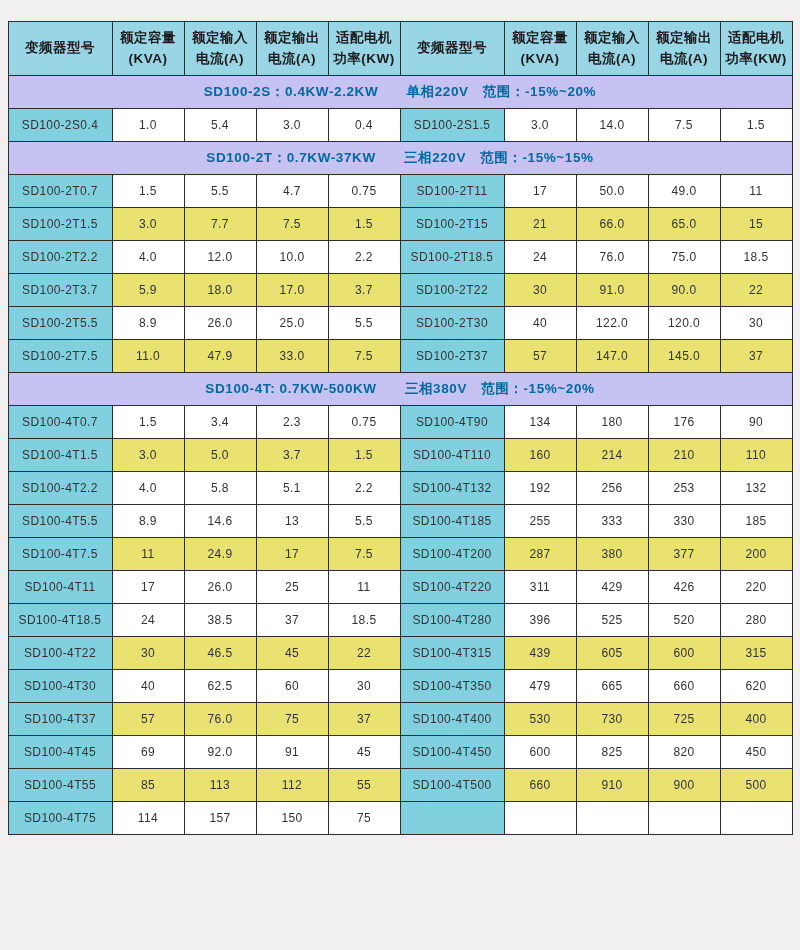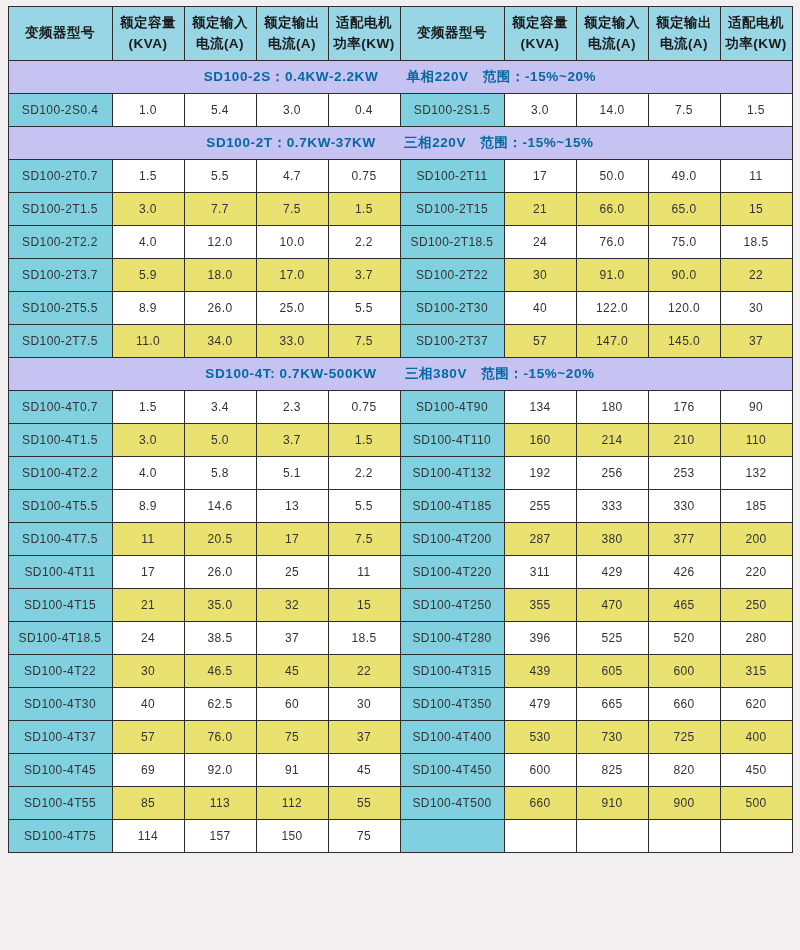--- a/index.html
+++ b/index.html
@@ -7,21 +7,21 @@
     width: 800px;
     height: 950px;
     background: var(--page-bg, #f2eff1);
     font-family: "Liberation Sans", sans-serif;
     overflow: hidden;
   }
   table.spec {
     border-collapse: collapse;
     table-layout: fixed;
     width: 784px;
-    margin: 6px auto 0 auto;
+    margin: 21px auto 0 auto;
   }
   table.spec th, table.spec td {
     border: 1.6px solid var(--border, #2d2d2d);
     text-align: center;
     vertical-align: middle;
     padding: 0;
     overflow: hidden;
   }
   table.spec th {
     background: var(--header-cell, #98d6e6);
@@ -166,21 +166,21 @@
           <td class="num-cell">5.5</td>
           <td class="model-cell">SD100-2T30</td>
           <td class="num-cell">40</td>
           <td class="num-cell">122.0</td>
           <td class="num-cell">120.0</td>
           <td class="num-cell">30</td>
         </tr>
         <tr>
           <td class="model-cell">SD100-2T7.5</td>
           <td class="num-cell alt">11.0</td>
-          <td class="num-cell alt">34.0</td>
+          <td class="num-cell alt">47.9</td>
           <td class="num-cell alt">33.0</td>
           <td class="num-cell alt">7.5</td>
           <td class="model-cell">SD100-2T37</td>
           <td class="num-cell alt">57</td>
           <td class="num-cell alt">147.0</td>
           <td class="num-cell alt">145.0</td>
           <td class="num-cell alt">37</td>
         </tr>
         <tr>
           <td colspan="10" class="section-bar">SD100-4T: 0.7KW-500KW　　三相380V　范围：-15%~20%</td>
@@ -229,21 +229,21 @@
           <td class="num-cell">5.5</td>
           <td class="model-cell">SD100-4T185</td>
           <td class="num-cell">255</td>
           <td class="num-cell">333</td>
           <td class="num-cell">330</td>
           <td class="num-cell">185</td>
         </tr>
         <tr>
           <td class="model-cell">SD100-4T7.5</td>
           <td class="num-cell alt">11</td>
-          <td class="num-cell alt">20.5</td>
+          <td class="num-cell alt">24.9</td>
           <td class="num-cell alt">17</td>
           <td class="num-cell alt">7.5</td>
           <td class="model-cell">SD100-4T200</td>
           <td class="num-cell alt">287</td>
           <td class="num-cell alt">380</td>
           <td class="num-cell alt">377</td>
           <td class="num-cell alt">200</td>
         </tr>
         <tr>
           <td class="model-cell">SD100-4T11</td>
@@ -251,32 +251,20 @@
           <td class="num-cell">26.0</td>
           <td class="num-cell">25</td>
           <td class="num-cell">11</td>
           <td class="model-cell">SD100-4T220</td>
           <td class="num-cell">311</td>
           <td class="num-cell">429</td>
           <td class="num-cell">426</td>
           <td class="num-cell">220</td>
         </tr>
         <tr>
-          <td class="model-cell">SD100-4T15</td>
-          <td class="num-cell alt">21</td>
-          <td class="num-cell alt">35.0</td>
-          <td class="num-cell alt">32</td>
-          <td class="num-cell alt">15</td>
-          <td class="model-cell">SD100-4T250</td>
-          <td class="num-cell alt">355</td>
-          <td class="num-cell alt">470</td>
-          <td class="num-cell alt">465</td>
-          <td class="num-cell alt">250</td>
-        </tr>
-        <tr>
           <td class="model-cell">SD100-4T18.5</td>
           <td class="num-cell">24</td>
           <td class="num-cell">38.5</td>
           <td class="num-cell">37</td>
           <td class="num-cell">18.5</td>
           <td class="model-cell">SD100-4T280</td>
           <td class="num-cell">396</td>
           <td class="num-cell">525</td>
           <td class="num-cell">520</td>
           <td class="num-cell">280</td>

